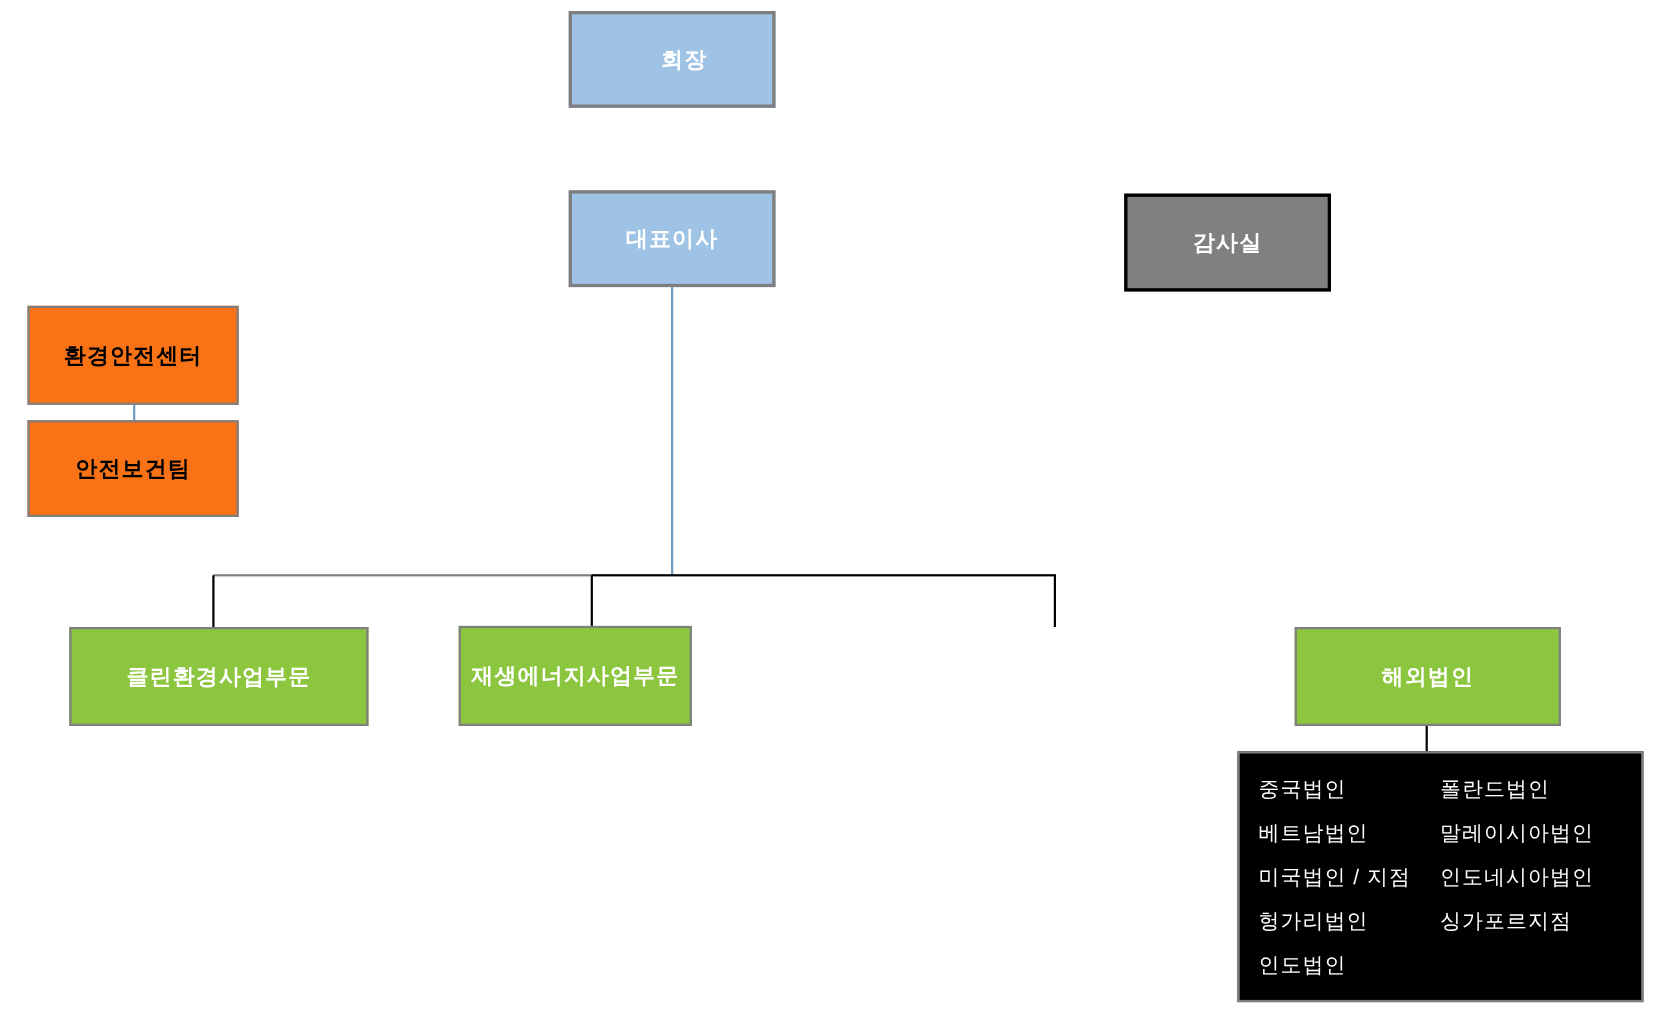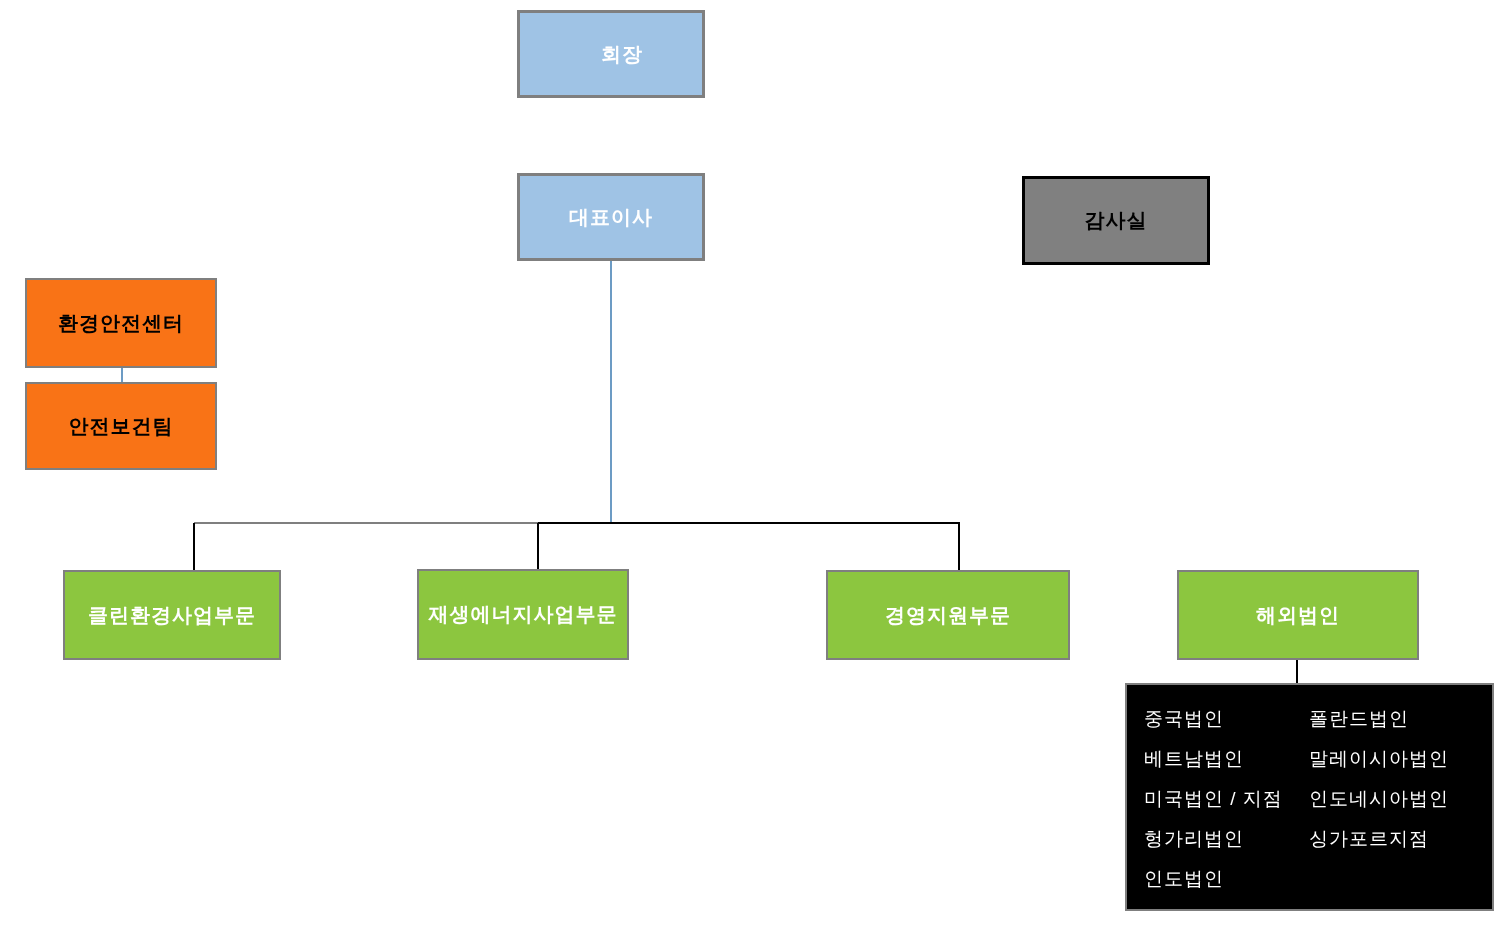--- a/index.html
+++ b/index.html
@@ -27,21 +27,21 @@
     letter-spacing: 1px;
   }
   .node.blue {
     background: #9FC3E5;
     border: 3px solid #7F7F7F;
     color: #ffffff;
   }
   .node.gray {
     background: #808080;
     border: 3px solid #000000;
-    color: #000000;
+    color: #ffffff;
   }
   .node.yellow {
     background: #f97316;
     border: 2px solid #7F7F7F;
     color: #000000;
   }
   .node.green {
     background: #8CC63F;
     border: 2px solid #7F7F7F;
     color: #ffffff;
@@ -52,21 +52,21 @@
   }
   .connector.blue { background: #6C9BC4; }
   .connector.grayline { background: #7F7F7F; }
 
   
   .chairman        { left: 517px; top: 10px;  width: 188px; height: 88px; padding-left: 22px; }
   .ceo             { left: 517px; top: 173px; width: 188px; height: 88px; }
   .audit           { left: 1022px; top: 176px; width: 188px; height: 89px; }
   .env-center      { left: 25px;  top: 278px; width: 192px; height: 90px; }
   .safety-team     { left: 25px;  top: 382px; width: 192px; height: 88px; }
-  .div-clean       { left: 63px;  top: 570px; width: 218px; height: 90px; }
+  .div-clean       { left: 63px;  top: 570px; width: 272px; height: 90px; }
   .div-renew       { left: 417px; top: 569px; width: 212px; height: 91px; }
   .div-mgmt        { left: 826px; top: 570px; width: 244px; height: 90px; }
   .div-overseas    { left: 1177px; top: 570px; width: 242px; height: 90px; }
 
   
   .c-ceo-down      { left: 610px; top: 261px; width: 2px; height: 262px; }
   .c-h-gray        { left: 194px; top: 522px; width: 345px; height: 2px; }
   .c-h-black       { left: 538px; top: 522px; width: 422px; height: 2px; }
   .c-drop-1        { left: 193px; top: 523px; width: 2px; height: 47px; }
   .c-drop-2        { left: 537px; top: 523px; width: 2px; height: 47px; }
@@ -129,21 +129,20 @@
   <div class="node gray audit">감사실</div>
 
   <div class="node yellow env-center">환경안전센터</div>
 
   <div class="node yellow safety-team">안전보건팀</div>
 
   <div class="node green div-clean">클린환경사업부문</div>
 
   <div class="node green div-renew">재생에너지사업부문</div>
 
-  <div class="node green div-mgmt">경영지원부문</div>
 
   <div class="node green div-overseas">해외법인</div>
 
   <div class="overseas-panel">
     <div class="overseas-panel-inner">
       <div class="overseas-col left">
         <div class="overseas-entity">중국법인</div>
         <div class="overseas-entity">베트남법인</div>
         <div class="overseas-entity">미국법인 / 지점</div>
         <div class="overseas-entity">헝가리법인</div>

